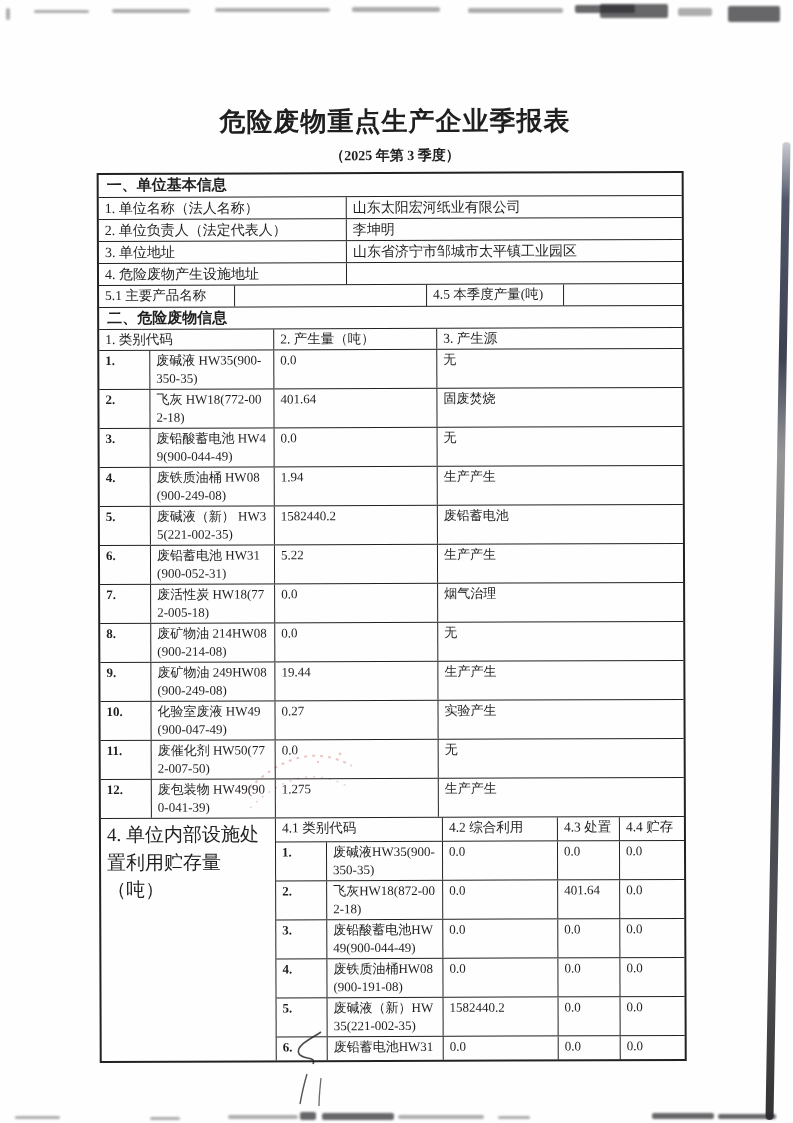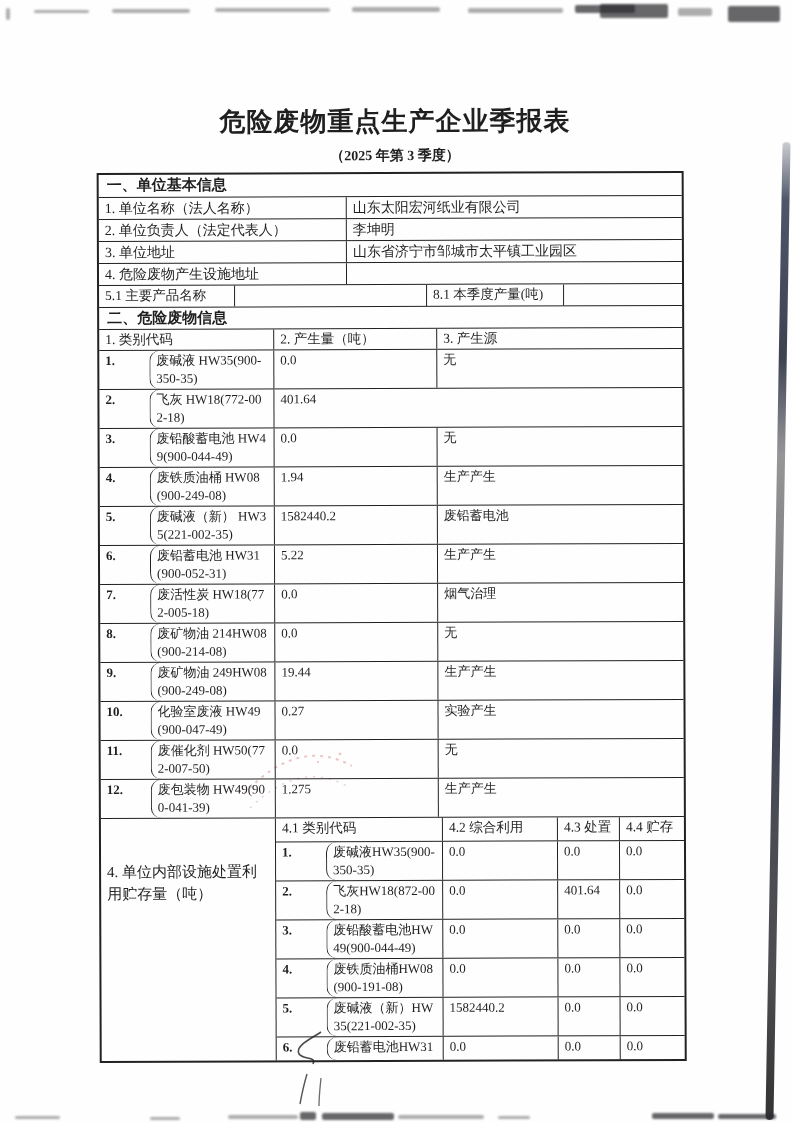--- a/index.html
+++ b/index.html
@@ -28,24 +28,24 @@
   }
   .row{display:grid;box-sizing:border-box;border-top:var(--line);}
   .row.first{border-top:none;}
   .cell{padding:1px 6px;box-sizing:border-box;overflow:hidden;line-height:1.4;}
   .bl{border-left:var(--line);}
   .sec-head{height:22px;font-size:15px;font-weight:bold;padding:1px 8px;box-sizing:border-box;}
   .s1row{grid-template-columns:247px 1fr;height:22px;font-size:14px;}
   .prodrow{grid-template-columns:135px 192px 137px 1fr;height:22px;font-size:13.5px;}
   .s2colhead{grid-template-columns:174px 163px 1fr;height:21px;font-size:13.5px;}
   .s2row{grid-template-columns:50px 124px 163px 1fr;height:39px;font-size:13px;}
-  .s2row .name,.s4row .name{word-break:break-all;border-radius:10px;}
+  .s2row .name,.s4row .name{word-break:break-all;}
   .no{font-weight:bold;}
   .s4wrap{display:flex;border-top:var(--line);box-sizing:border-box;}
-  .s4label{width:174px;box-sizing:border-box;padding:2px 6px;font-size:15px;line-height:1.45;margin-top:41px;}
+  .s4label{width:174px;box-sizing:border-box;padding:2px 6px;font-size:19px;line-height:1.45;}
   .s4right{flex:1;border-left:var(--line);box-sizing:border-box;}
   .s4colhead{grid-template-columns:166px 115px 62px 1fr;height:23px;font-size:13.5px;border-top:none;}
   .s4row{grid-template-columns:50px 116px 115px 62px 1fr;height:39px;font-size:13px;}
   .s4row:last-child{height:24px;}
   
   .smudge{position:absolute;background:rgba(75,75,75,0.45);filter:blur(1.1px);border-radius:2px;}
   .smudge.dark{background:rgba(45,45,48,0.72);}
   .binding{
     position:absolute;left:774px;top:142px;width:8px;height:978px;
     background:linear-gradient(180deg,
@@ -125,21 +125,21 @@
 
     <div class="row s1row">
       <div class="cell">4. 危险废物产生设施地址</div>
       <div class="cell bl"></div>
     </div>
   </div>
 
       <div class="row prodrow">
         <div class="cell">5.1 主要产品名称</div>
         <div class="cell bl"></div>
-        <div class="cell bl">8.1 本季度产量(吨)</div>
+        <div class="cell bl">4.5 本季度产量(吨)</div>
         <div class="cell bl"></div>
       </div>
 
       <div class="row sec-head">二、危险废物信息</div>
 
       <div class="row s2colhead">
         <div class="cell">1. 类别代码</div>
         <div class="cell bl">2. 产生量（吨）</div>
         <div class="cell bl">3. 产生源</div>
       </div>
@@ -149,20 +149,21 @@
       <div class="cell no">1.</div>
       <div class="cell bl name">废碱液 HW35(900-350-35)</div>
       <div class="cell bl">0.0</div>
       <div class="cell bl">无</div>
     </div>
 
     <div class="row s2row">
       <div class="cell no">2.</div>
       <div class="cell bl name">飞灰 HW18(772-002-18)</div>
       <div class="cell bl">401.64</div>
+      <div class="cell bl">固废焚烧</div>
     </div>
 
     <div class="row s2row">
       <div class="cell no">3.</div>
       <div class="cell bl name">废铅酸蓄电池 HW49(900-044-49)</div>
       <div class="cell bl">0.0</div>
       <div class="cell bl">无</div>
     </div>
 
     <div class="row s2row">

